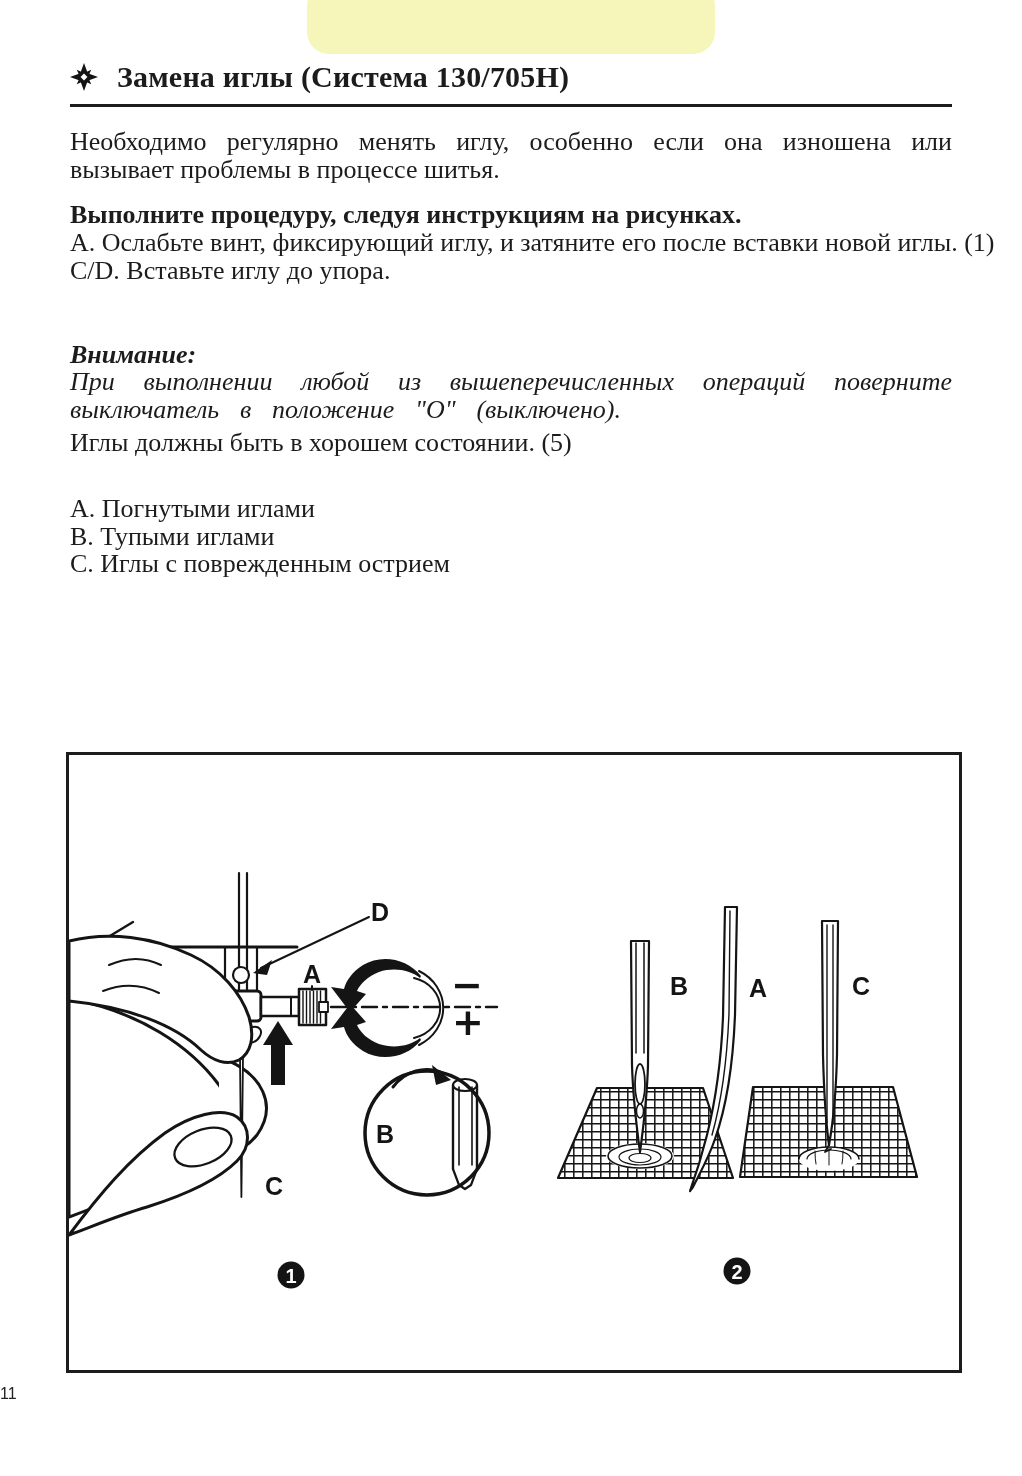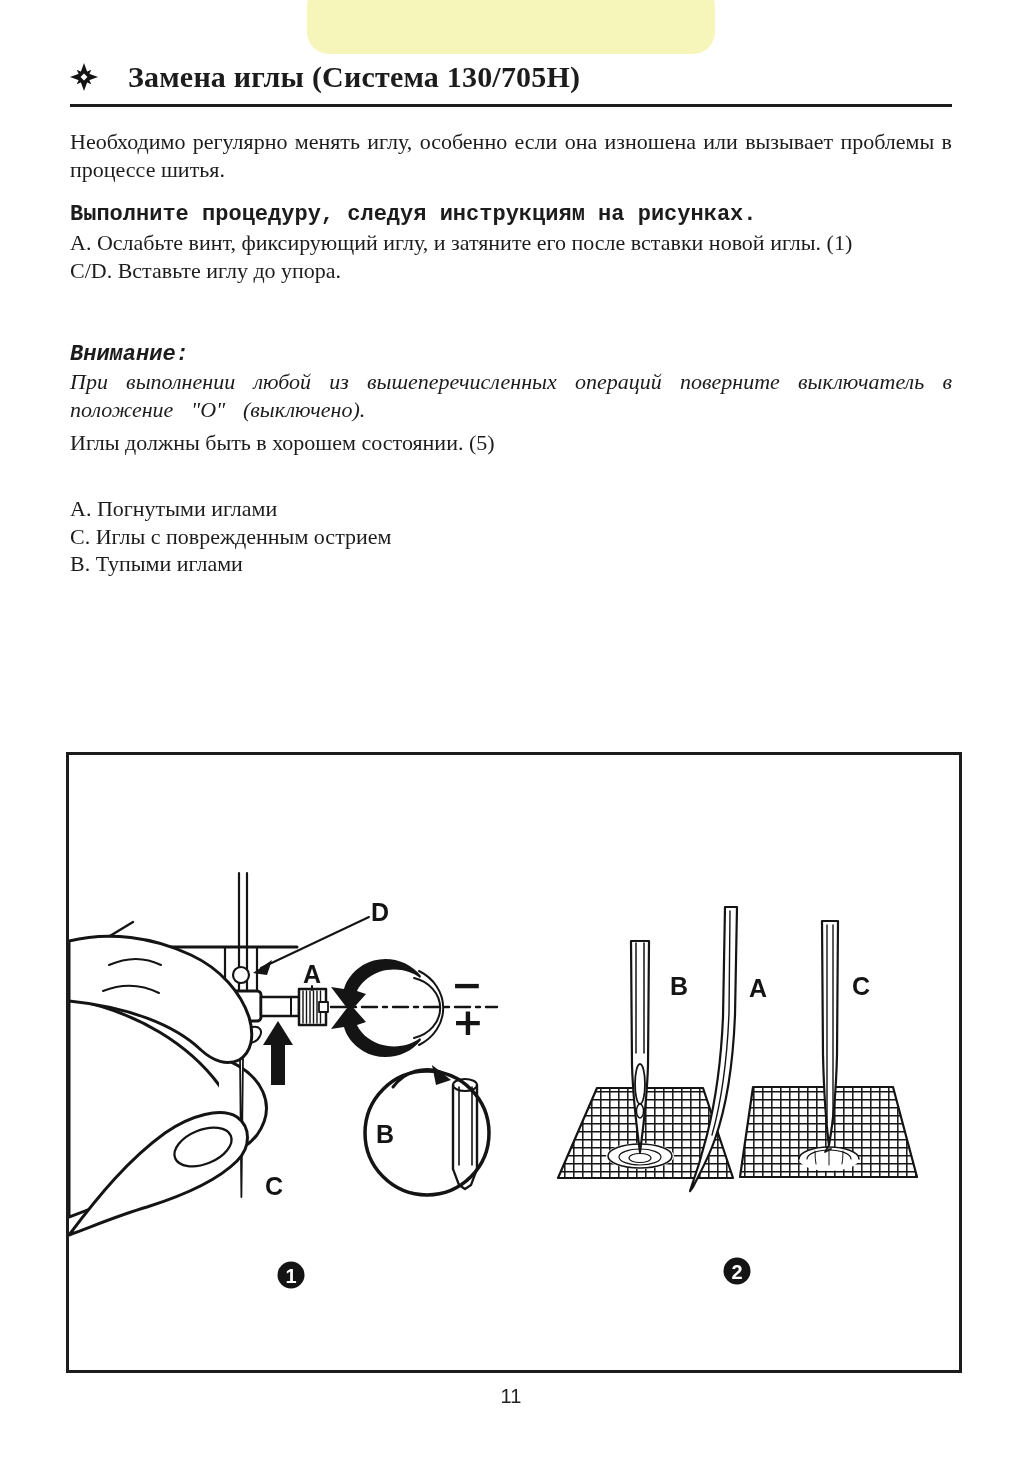--- a/index.html
+++ b/index.html
@@ -1,32 +1,32 @@
 <!DOCTYPE html>
 <html><head>
 <meta charset="utf-8">
 <style>
   html,body{margin:0;padding:0;background:#ffffff;}
   .page{position:relative;width:1022px;height:1476px;background:#fff;
         font-family:"Liberation Serif",serif;color:#1c1c1c;overflow:hidden;}
   .highlight{position:absolute;left:307px;top:-16px;width:408px;height:70px;
              background:#f6f5ba;border-radius:22px;}
-  .title-row{position:absolute;left:70px;top:60px;display:flex;align-items:center;gap:30px;}
+  .title-row{position:absolute;left:70px;top:60px;display:flex;align-items:center;gap:19px;}
   .title{font-size:30px;font-weight:bold;letter-spacing:.2px;}
   .star{width:28px;height:28px;flex:0 0 auto;}
   .rule{position:absolute;left:70px;top:104px;width:882px;height:0;border-top:3px solid #1c1c1c;}
-  .block{position:absolute;left:70px;width:882px;font-size:22px;line-height:27.6px;}
+  .block{position:absolute;left:70px;width:882px;font-size:26px;line-height:27.6px;}
   .justify{text-align:justify;}
-  .bold{font-weight:bold;font-family:Liberation Mono, monospace;}
+  .bold{font-weight:bold;}
   .italic{font-style:italic;margin-top:7px;}
   .warnbody{word-spacing:.55em;}
   .nowrap{white-space:nowrap;}
   .figure{position:absolute;left:66px;top:752px;width:890px;height:615px;border:3px solid #1c1c1c;}
-  .pagenum{position:absolute;left:0;top:1385px;width:100%;text-align:center;
-           font-family:"Liberation Sans",sans-serif;font-size:20px;color:#222;}
+  .pagenum{position:absolute;left:0;top:1385px;width:100%;text-align:left;
+           font-family:"Liberation Sans",sans-serif;font-size:16px;color:#222;}
   svg text.lbl{font-family:"Liberation Sans",sans-serif;font-weight:bold;font-size:25px;fill:#141414;}
   svg text.sign{font-family:"DejaVu Sans",sans-serif;font-weight:bold;font-size:38px;fill:#141414;}
   svg text.badge{font-family:"Liberation Sans",sans-serif;font-weight:bold;font-size:20px;fill:#fff;}
 </style>
 </head>
 <body>
 
 <div class="page">
 
   <div class="highlight"></div>
@@ -49,22 +49,22 @@
     <div class="nowrap">C/D. Вставьте иглу до упора.</div>
   </div>
 
   <div class="block bold italic nowrap" style="top:334px">Внимание:</div>
   <div class="block italic justify warnbody" style="top:361px">При выполнении любой из вышеперечисленных операций поверните выключатель в положение "О" (выключено).</div>
 
   <div class="block nowrap" style="top:429px">Иглы должны быть в хорошем состоянии. (5)</div>
 
   <div class="block" style="top:495px">
     <div class="nowrap">А. Погнутыми иглами</div>
+    <div class="nowrap">В. Тупыми иглами</div>
     <div class="nowrap">С. Иглы с поврежденным острием</div>
-    <div class="nowrap">В. Тупыми иглами</div>
   </div>
 
   <div class="figure">
     <svg width="890" height="615" viewBox="0 0 890 615">
       <defs>
         <pattern id="mesh" width="9" height="8" patternUnits="userSpaceOnUse">
           <path d="M0.8,0 V8 M0,0.8 H9" stroke="#141414" stroke-width="1.5" fill="none"></path>
         </pattern>
       </defs>
 

